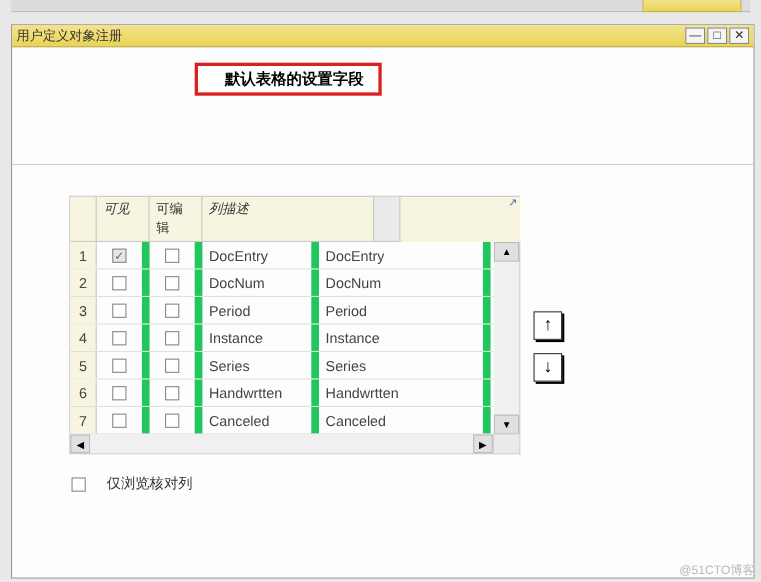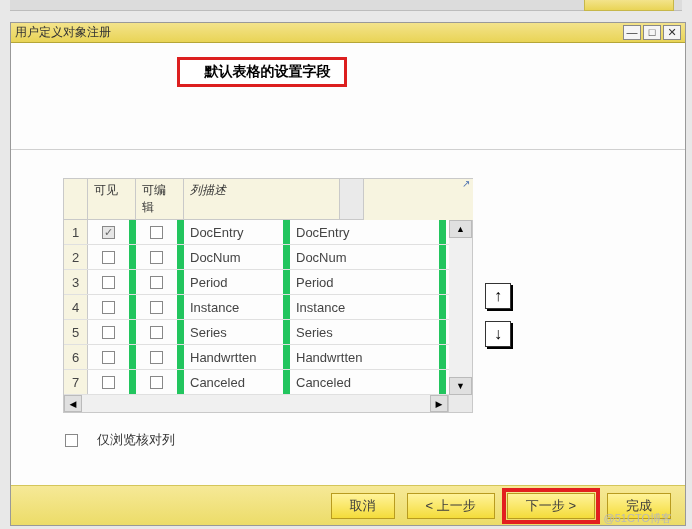--- a/index.html
+++ b/index.html
@@ -17,21 +17,21 @@
   .gbody { flex: 1; border-left: 1px solid #c9c9c9; }
   .row { display: flex; border-bottom: 1px solid #e0e0e0; height: 25px; align-items: center; }
   .row .c { border-right: 7px solid #22c55e; height: 100%; display: flex; align-items: center; padding: 0 6px; font-size: 13px; color: #444; }
   .c0 { width: 24px; justify-content: center; background: #f7f4e0; color: #555; font-size: 12px; border-right: 1px solid #c9c9c9 !important; }
   .c1 { width: 48px; justify-content: center; }
   .c2 { width: 48px; justify-content: center; }
   .c3 { width: 106px; }
   .c4 { width: 156px; }
   .c5 { width: 24px; background: #eaeaea; }
   .hc.c0 { width: 24px; padding: 0; }
-  .hc.c1 { width: 48px; }
+  .hc.c1 { width: 48px; font-style: italic; }
   .hc.c2 { width: 48px; }
   .hc.c3 { width: 106px; }
   .hc.c4 { width: 156px; font-style: italic; }
   .hc.c5 { width: 24px; padding: 0; }
   .chk { width: 13px; height: 13px; border: 1px solid #888; background: #fff; display: flex; align-items: center; justify-content: center; }
   .chk.dis { background: #e6e6e6; }
   .chk.on::after { content: "✓"; font-size: 11px; color: #666; }
   .vscroll { width: 24px; border-right: 1px solid #c9c9c9; display: flex; flex-direction: column; }
   .grid-outer { display: flex; }
   .sbtn { background: #e0e0e0; border: 1px solid #bbb; height: 18px; display: flex; align-items: center; justify-content: center; font-size: 9px; cursor: pointer; }
@@ -39,21 +39,21 @@
   .hscroll { display: flex; height: 18px; border-left: 1px solid #c9c9c9; border-bottom: 1px solid #c9c9c9; border-right: 1px solid #c9c9c9; }
   .hscroll .sbtn { width: 18px; height: 100%; }
   .hscroll .strack { height: 100%; }
   .hscorner { width: 24px; background: #eaeaea; border-left: 1px solid #c9c9c9; }
   .arrowbtns { position: absolute; left: 474px; top: 260px; display: flex; flex-direction: column; gap: 12px; }
   .abtn { width: 26px; height: 26px; border: 1px solid #333; background: #fff; box-shadow: 2px 2px 0 #000; display: flex; align-items: center; justify-content: center; font-size: 16px; font-weight: bold; cursor: pointer; }
   .opt { margin: 18px 0 0 54px; display: flex; align-items: center; gap: 19px; font-size: 13px; color: #333; }
   .footer { margin-top: auto; border-top: 1px solid #d4c65a; background: linear-gradient(#f6e997, #ecdc68); height: 40px; display: flex; align-items: center; justify-content: flex-end; padding-right: 14px; gap: 12px; }
   .fbtn { background: linear-gradient(#fff39a, #f4dc3a); border: 1px solid #b89b1f; padding: 3px 18px; font-size: 13px; color: #3b3b3b; cursor: pointer; }
   .fbtn.hl { outline: 4px solid #e21f1f; outline-offset: 1px; }
-  .watermark { position: absolute; right: 20px; bottom: 3px; font-size: 11px; color: #b8b8b8; }
+  .watermark { position: absolute; right: 6px; bottom: 3px; font-size: 11px; color: #b8b8b8; }
   .bgbar { position: absolute; right: 18px; top: 0; width: 90px; height: 11px; background: linear-gradient(#f3e38b,#e9d456); border: 1px solid #c6b74a; border-top: none; font-size: 9px; color: #a08c2c; display: flex; align-items: center; justify-content: center; }
   .toparea { position: absolute; left: 10px; right: 10px; top: 0; height: 11px; background: #dcdcdc; border-bottom: 1px solid #bcbcbc; }
 </style>
 </head>
 <body>
 
 <div class="toparea"></div>
 <div class="bgbar"></div>
 
 <div class="window">
@@ -174,21 +174,15 @@
   <div class="arrowbtns">
     <div class="abtn">↑</div>
     <div class="abtn">↓</div>
   </div>
 
   <div class="opt">
     <span class="chk"></span>
     <span>仅浏览核对列</span>
   </div>
 
-  <div class="footer">
-    <div class="fbtn">取消</div>
-    <div class="fbtn">&lt; 上一步</div>
-    <div class="fbtn hl">下一步 &gt;</div>
-    <div class="fbtn">完成</div>
-  </div>
 </div>
 
 <div class="watermark">@51CTO博客</div>
 
 </body></html>

